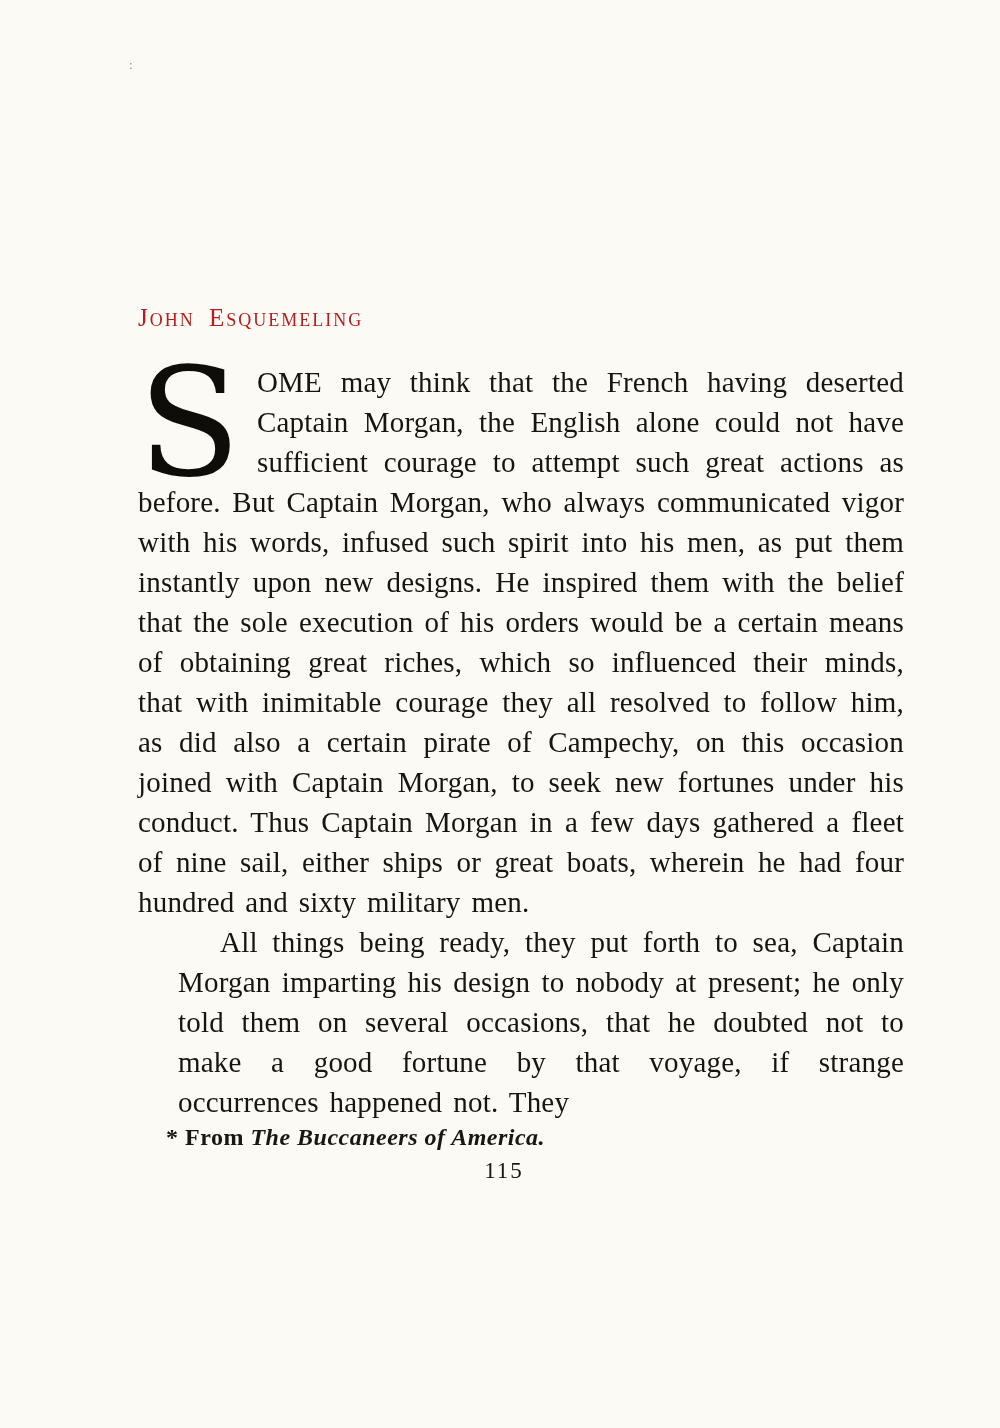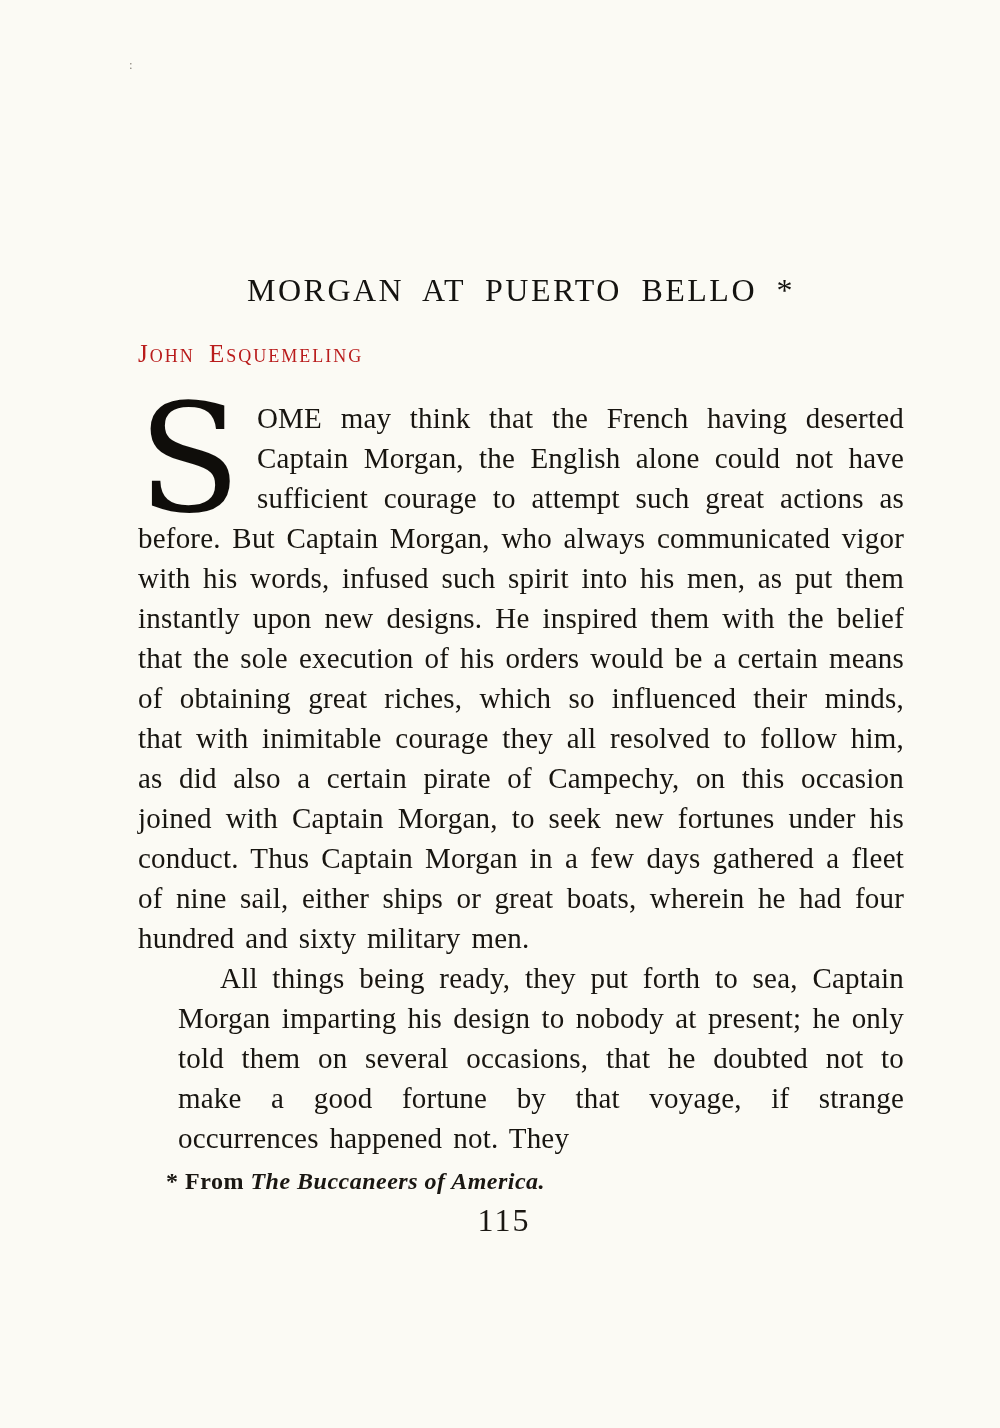--- a/index.html
+++ b/index.html
@@ -76,56 +76,54 @@
     font-family: "DejaVu Serif", "Liberation Serif", serif;
     font-size: 150px;
     line-height: 114px;
     height: 114px;
     padding-right: 16px;
     margin-top: 4px;
     color: #0f0d0a;
   }
 
   .footnote {
-    margin-top: 8px;
     padding-left: 28px;
     font-size: 24px;
     line-height: 30px;
     color: #1a1712;
   }
 
   .fn-marker {
     font-weight: bold;
     letter-spacing: 0.5px;
   }
 
   .fn-title {
     font-style: italic;
     font-weight: bold;
     letter-spacing: 0.5px;
   }
 
   .pagenum {
     margin-top: 6px;
     text-align: center;
-    font-size: 32px;
+    font-size: 23px;
     letter-spacing: 2px;
     color: #1a1712;
     
     padding-right: 34px;
   }
 </style>
 </head>
 <body>
 
 <div class="page">
 
   <span class="speck">:</span>
 
-  <h1 class="title">MORGAN AT PUERTO BELLO *</h1>
 
   <div class="author">John Esquemeling</div>
 
   <div class="body-text">
 
     <p class="para"><span class="dropcap">S</span><span>OME may think that the French having deserted Captain Morgan, the English alone could not have sufficient courage to attempt such great actions as before.  But Captain Morgan, who always communicated vigor with his words, infused such spirit into his men, as put them instantly upon new designs.  He inspired them with the belief that the sole execution of his orders would be a certain means of obtaining great riches, which so influenced their minds, that with inimitable courage they all resolved to follow him, as did also a certain pirate of Campechy, on this occasion joined with Captain Morgan, to seek new fortunes under his conduct.  Thus Captain Morgan in a few days gathered a fleet of nine sail, either ships or great boats, wherein he had four hundred and sixty military men.</span></p>
 
     <p class="para indent"><span>All things being ready, they put forth to sea, Captain Morgan imparting his design to nobody at present; he only told them on several occasions, that he doubted not to make a good fortune by that voyage, if strange occurrences happened not.  They</span></p>
 
   </div>

